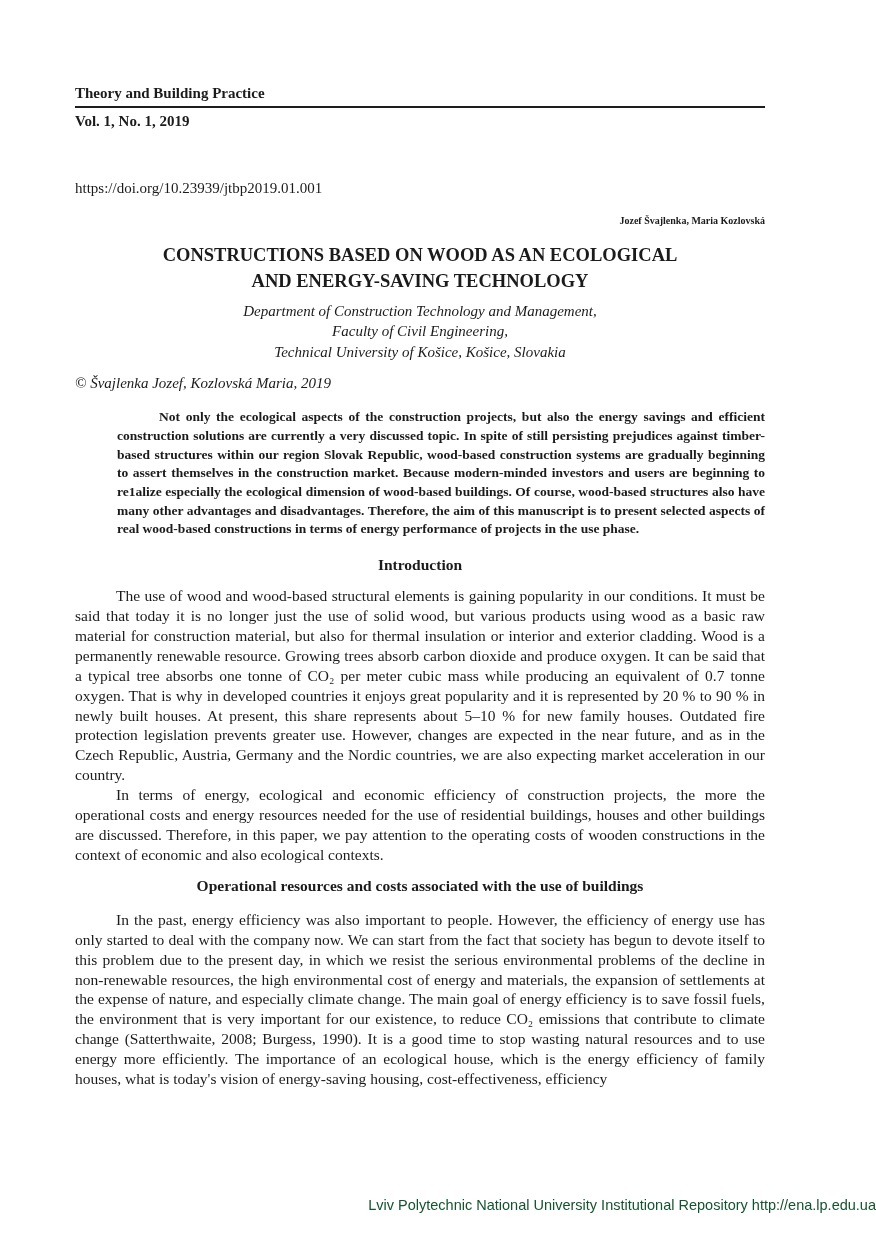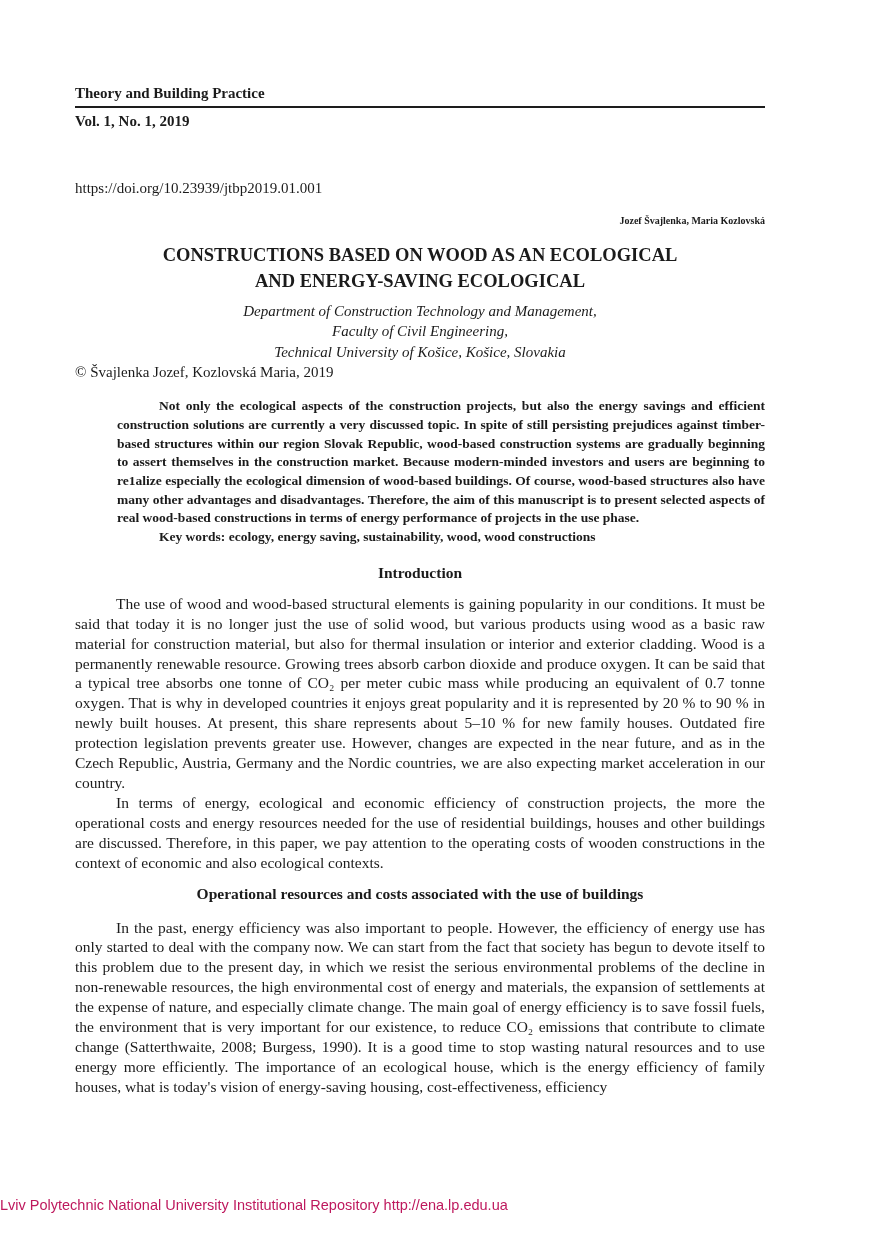--- a/index.html
+++ b/index.html
@@ -60,21 +60,22 @@
     line-height: 26px;
   }
   .affiliation {
     margin-top: 7px;
     text-align: center;
     font-style: italic;
     font-size: 15px;
     line-height: 20.4px;
   }
   .copyright-line {
-    margin-top: 2px;
+    margin-top: 13px;
+    font-style: italic;
     font-size: 15px;
     line-height: 16px;
   }
   .abstract-block {
     margin-top: 17px;
     margin-left: 42px; 
     width: 648px;
     font-weight: bold;
     font-size: 13.5px;
     line-height: 18.7px;
@@ -102,59 +103,58 @@
     text-align: justify;
     text-indent: 41px;
   }
   .para-first { margin-top: 13px; }
   .para-after-heading { margin-top: 16px; }
   .page-footer {
     position: absolute;
     left: 0;
     top: 1197px;
     width: 100%;
-    text-align: left;
+    text-align: right;
     font-family: "Liberation Sans", sans-serif;
     font-size: 14.5px;
     line-height: 16px;
-    color: #be185d;
+    color: #14532d;
   }
 </style>
 </head>
 <body>
 
 <div class="page">
   <div class="content">
 
     <div class="journal-title">Theory and Building Practice</div>
 
     <div class="header-rule"></div>
 
     <div class="volume-line">Vol. 1, No. 1, 2019</div>
 
     <div class="doi-line">https://doi.org/10.23939/jtbp2019.01.001</div>
 
     <div class="authors-line">Jozef Švajlenka, Maria Kozlovská</div>
 
     <div class="paper-title">
       <div>CONSTRUCTIONS BASED ON WOOD AS AN ECOLOGICAL</div>
-      <div>AND ENERGY-SAVING ECOLOGICAL</div>
+      <div>AND ENERGY-SAVING TECHNOLOGY</div>
     </div>
 
     <div class="affiliation">
       <div>Department of Construction Technology and Management,</div>
       <div>Faculty of Civil Engineering,</div>
       <div>Technical University of Košice, Košice, Slovakia</div>
     </div>
 
     <div class="copyright-line">© Švajlenka Jozef, Kozlovská Maria, 2019</div>
 
     <div class="abstract-block">
       <div class="abstract-text">Not only the ecological aspects of the construction projects, but also the energy savings and efficient construction solutions are currently a very discussed topic. In spite of still persisting prejudices against timber-based structures within our region Slovak Republic, wood-based construction systems are gradually beginning to assert themselves in the construction market. Because modern-minded investors and users are beginning to re1alize especially the ecological dimension of wood-based buildings. Of course, wood-based structures also have many other advantages and disadvantages. Therefore, the aim of this manuscript is to present selected aspects of real wood-based constructions in terms of energy performance of projects in the use phase.</div>
-      <div class="keywords-line">Key words: ecology, energy saving, sustainability, wood, wood constructions</div>
     </div>
 
     <div class="section-heading heading-intro">Introduction</div>
 
     <p class="body-paragraph para-first">The use of wood and wood-based structural elements is gaining popularity in our conditions. It must be said that today it is no longer just the use of solid wood, but various products using wood as a basic raw material for construction material, but also for thermal insulation or interior and exterior cladding. Wood is a permanently renewable resource. Growing trees absorb carbon dioxide and produce oxygen. It can be said that a typical tree absorbs one tonne of CO₂ per meter cubic mass while producing an equivalent of 0.7 tonne oxygen. That is why in developed countries it enjoys great popularity and it is represented by 20 % to 90 % in newly built houses. At present, this share represents about 5–10 % for new family houses. Outdated fire protection legislation prevents greater use. However, changes are expected in the near future, and as in the Czech Republic, Austria, Germany and the Nordic countries, we are also expecting market acceleration in our country.</p>
 
     <p class="body-paragraph">In terms of energy, ecological and economic efficiency of construction projects, the more the operational costs and energy resources needed for the use of residential buildings, houses and other buildings are discussed. Therefore, in this paper, we pay attention to the operating costs of wooden constructions in the context of economic and also ecological contexts.</p>
 
     <div class="section-heading heading-operational">Operational resources and costs associated with the use of buildings</div>
 

